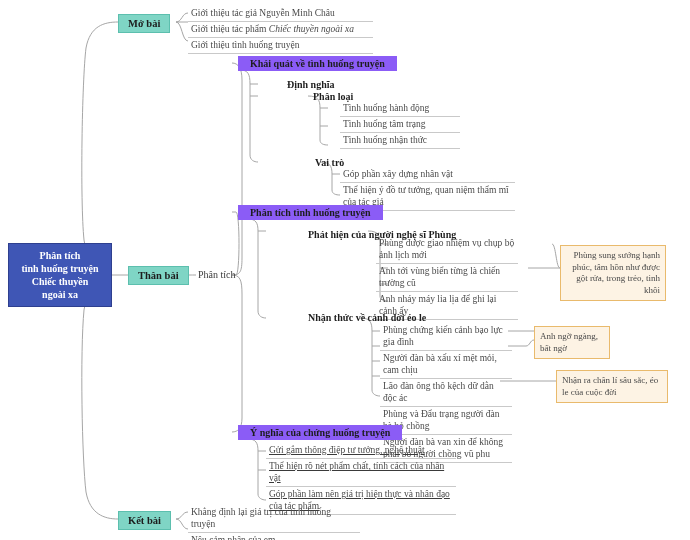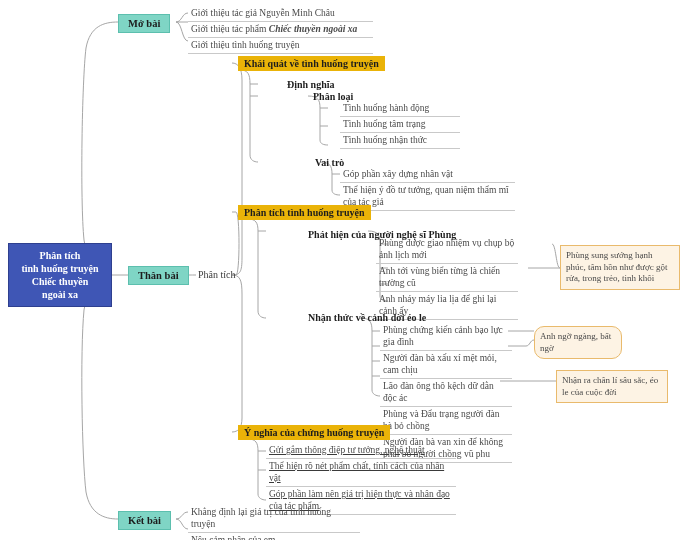--- a/index.html
+++ b/index.html
@@ -14,36 +14,36 @@
   .root{left:8px;top:243px;width:104px;height:64px;background:#3f56b5;
         border:1px solid #2e3f8f;color:#ffffff;font-weight:bold;font-size:10px;
         line-height:13px;display:flex;align-items:center;justify-content:center;
         text-align:center;padding:2px;}
 
   
   .teal{background:#7fd5c5;border:1px solid #5cbfae;color:#1d1d1d;
         font-weight:bold;font-size:10.5px;padding:3px 9px;white-space:nowrap;}
 
   
-  .orange{background:#eab308;color:#1d1d1d;font-weight:bold;font-size:10px;
-          padding:2px 6px;white-space:nowrap;}
+  .orange{background:#8b5cf6;color:#1d1d1d;font-weight:bold;font-size:10px;
+          padding:2px 12px;white-space:nowrap;}
 
   
   .bold-label{font-weight:bold;font-size:10px;color:#1d1d1d;white-space:nowrap;padding:1px 2px;}
   .plain-label{font-size:10px;color:#3a3a3a;white-space:nowrap;padding:1px 2px;}
 
   
   .leaf{font-size:9.5px;line-height:12px;color:#4a4a4a;
         border-bottom:1px solid #c9c9c9;padding:1px 3px 2px 3px;}
 
   
   .callout{background:#fdf3e4;border:1px solid #e9ba6c;font-size:9px;
            line-height:11.5px;color:#4a4a4a;padding:4px 5px;}
 
-  .ital{font-style:italic;font-weight:bold;}
+  .ital{font-style:italic;font-weight:normal;}
 </style>
 </head>
 <body>
 
 <div id="canvas">
 
   <svg class="lines" viewBox="0 0 690 540">
     <g fill="none" stroke="#a6a6a6" stroke-width="1">
 
       <path d="M112,270 C112,270 88,268 84,240 C80,200 82,80 86,48 C90,26 104,22 118,22"></path>
@@ -155,35 +155,35 @@
     <span>Phân tích tình huống truyện</span>
   </div>
   <div class="node bold-label" style="left:306px;top:228px;">
     <span>Phát hiện của người nghệ sĩ Phùng</span>
   </div>
   <div class="node" style="left:376px;top:236px;width:142px;">
     <div class="leaf">Phùng được giao nhiệm vụ chụp bộ ảnh lịch mới</div>
     <div class="leaf">Anh tới vùng biển từng là chiến trường cũ</div>
     <div class="leaf">Anh nháy máy lia lịa để ghi lại cảnh ấy</div>
   </div>
-  <div class="node callout" style="left:560px;top:245px;width:120px;">
+  <div class="node callout" style="left:560px;top:245px;width:106px;text-align:right;">
     <span>Phùng sung sướng hạnh phúc, tâm hồn như được gột rửa, trong trẻo, tinh khôi</span>
   </div>
 
   <div class="node bold-label" style="left:306px;top:311px;">
     <span>Nhận thức về cảnh đời éo le</span>
   </div>
   <div class="node" style="left:380px;top:323px;width:132px;">
     <div class="leaf">Phùng chứng kiến cảnh bạo lực gia đình</div>
     <div class="leaf">Người đàn bà xấu xí mệt mỏi, cam chịu</div>
     <div class="leaf">Lão đàn ông thô kệch dữ dằn độc ác</div>
     <div class="leaf">Phùng và Đẩu trạng người đàn bà bỏ chồng</div>
     <div class="leaf">Người đàn bà van xin để không phải bỏ người chồng vũ phu</div>
   </div>
-  <div class="node callout" style="left:534px;top:326px;width:88px;border-radius:10px;">
+  <div class="node callout" style="left:534px;top:326px;width:76px;">
     <span>Anh ngỡ ngàng, bất ngờ</span>
   </div>
   <div class="node callout" style="left:556px;top:370px;width:112px;">
     <span>Nhận ra chân lí sâu sắc, éo le của cuộc đời</span>
   </div>
 
   <div class="node orange" style="left:238px;top:425px;">
     <span>Ý nghĩa của chứng huống truyện</span>
   </div>
   <div class="node" style="left:266px;top:443px;width:190px;text-decoration:underline;">

